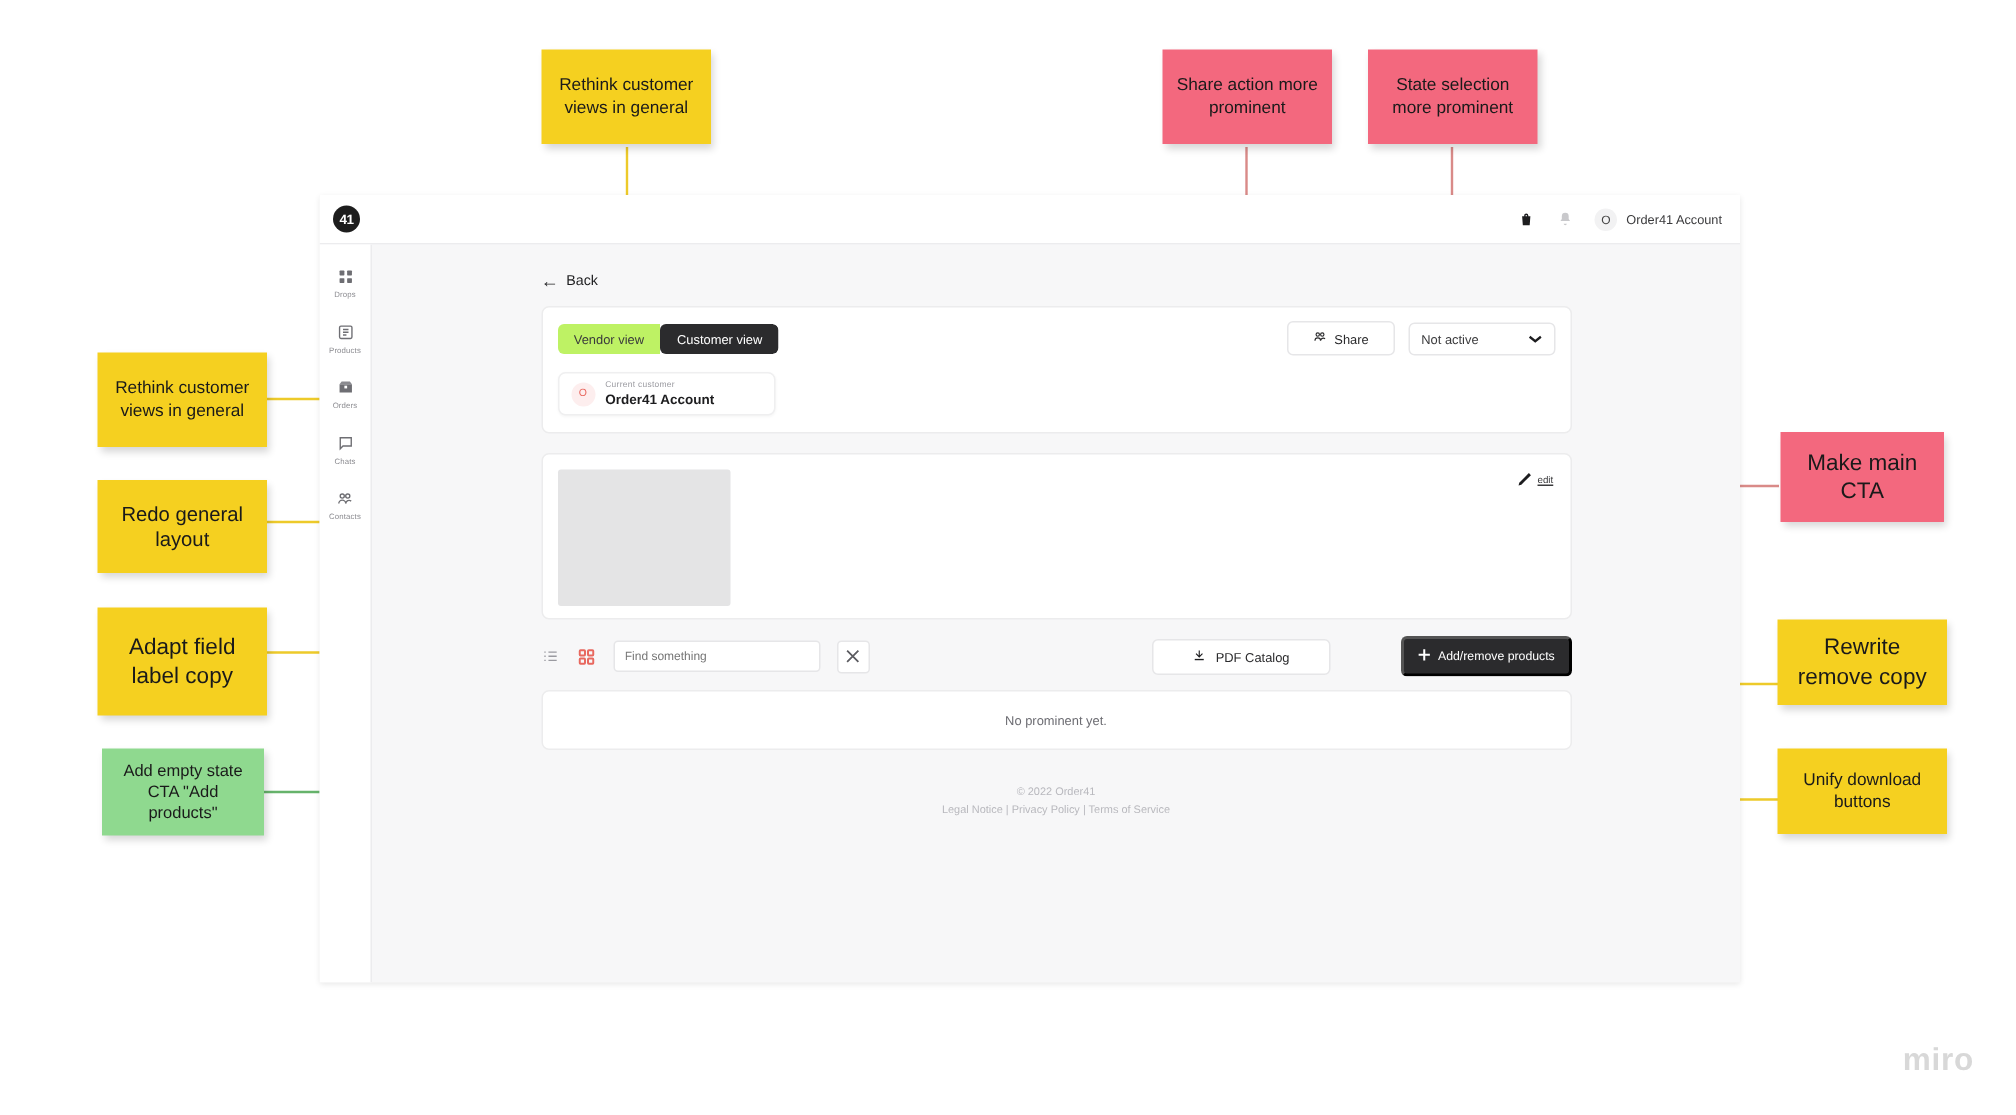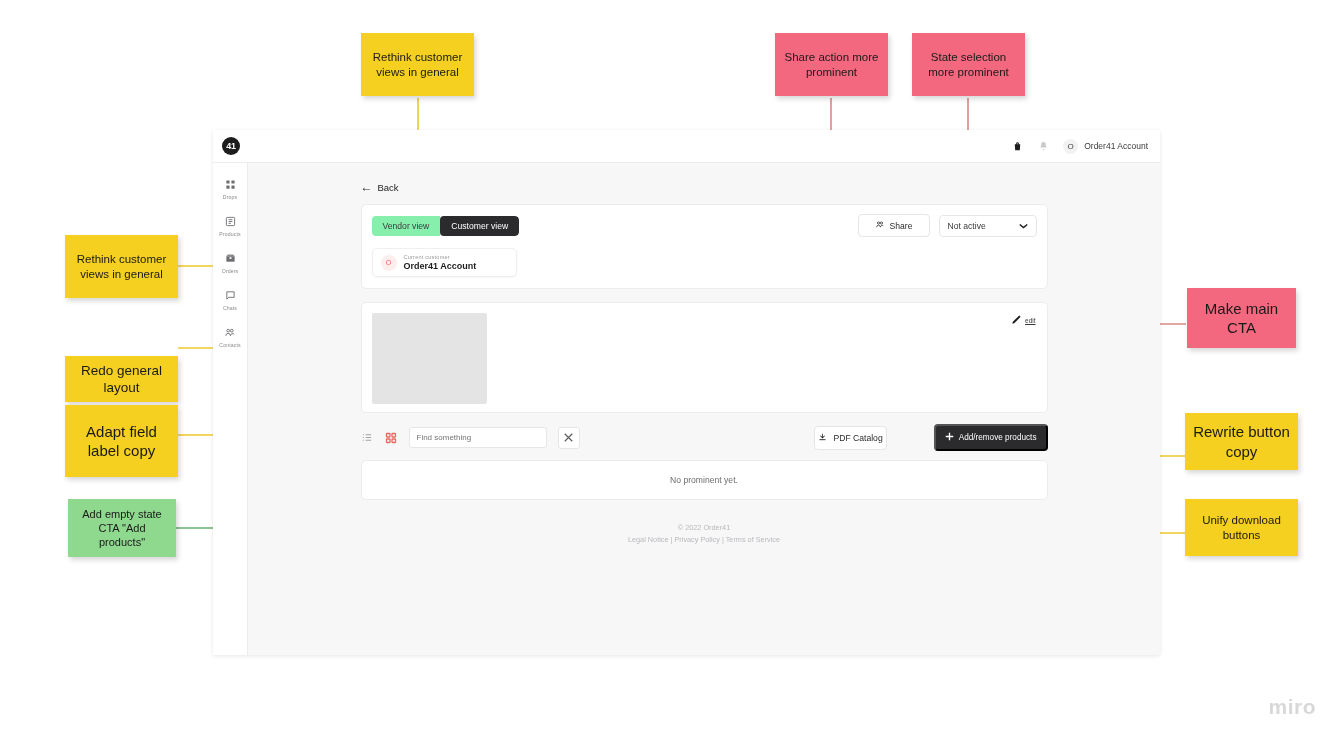--- a/index.html
+++ b/index.html
@@ -86,21 +86,21 @@
 
   .card {
     background:#ffffff; border:1px solid #ececed; border-radius:5px;
   }
 
   
   #hdr-card { padding:9px 10px 11px 10px; margin-bottom:13px; position:relative; }
   .segrow { display:flex; align-items:center; justify-content:space-between; }
   .seg { display:inline-flex; border-radius:4px; overflow:hidden; }
   .seg-btn {
-    font-size:8.6px; padding:5px 11px; color:#3a3a3c; background:#86efac;
+    font-size:8.6px; padding:5px 11px; color:#3a3a3c; background:#bef264;
     border:none; cursor:pointer;
   }
   .seg-btn.active { background:#2b2b2d; color:#ffffff; border-radius:4px; }
   .hdr-actions { display:flex; align-items:center; gap:9px; }
   .btn-share {
     display:flex; align-items:center; gap:5px;
     font-size:8.6px; color:#2b2b2d;
     background:#fff; border:1px solid #e6e6e8; border-radius:4px;
     padding:5px 16px; cursor:pointer;
   }
@@ -145,21 +145,21 @@
   }
   .xbtn {
     width:22px; height:22px; background:#fff; border:1px solid #e6e6e8; border-radius:3px;
     display:flex; align-items:center; justify-content:center; font-size:10px; color:#5d5d62; cursor:pointer;
   }
   .tools-right { display:flex; align-items:center; gap:7px; }
   .btn-pdf {
     display:flex; align-items:center; gap:6px;
     font-size:8.6px; color:#2b2b2d;
     background:#fff; border:1px solid #e6e6e8; border-radius:4px;
-    padding:5px 3px; cursor:pointer;
+    padding:5px 26px; cursor:pointer;
   }
   .btn-add {
     display:flex; align-items:center; gap:5px;
     font-size:8.2px; color:#fff; background:#2b2b2d;
     border-radius:4px; padding:6px 9px; cursor:pointer;margin-left:40px;
   }
 
   #empty-card { padding:14px 0; text-align:center; font-size:8.6px; color:#6c6c72; margin-bottom:22px; }
 
   .footer { text-align:center; color:#b9b9be; font-size:7.3px; line-height:1.65; }
@@ -396,33 +396,33 @@
     </div>
     <div class="note pink" style="left: 775px; top: 33px; width: 113px; height: 63px; font-size: 11.5px;">
       <span>Share action more prominent</span>
     </div>
     <div class="note pink" style="left: 912px; top: 33px; width: 113px; height: 63px; font-size: 11.5px;">
       <span>State selection more prominent</span>
     </div>
     <div class="note yellow" style="left: 65px; top: 235px; width: 113px; height: 63px; font-size: 11.5px;">
       <span>Rethink customer views in general</span>
     </div>
-    <div class="note yellow" style="left: 65px; top: 320px; width: 113px; height: 46px; font-size: 13.5px; margin-top: 36px;">
+    <div class="note yellow" style="left: 65px; top: 320px; width: 113px; height: 62px; font-size: 13.5px;">
       <span>Redo general layout</span>
     </div>
     <div class="note yellow" style="left: 65px; top: 405px; width: 113px; height: 72px; font-size: 15px;">
       <span>Adapt field label copy</span>
     </div>
     <div class="note green" style="left: 68px; top: 499px; width: 108px; height: 58px; font-size: 11px;">
       <span>Add empty state CTA "Add products"</span>
     </div>
     <div class="note pink" style="left: 1187px; top: 288px; width: 109px; height: 60px; font-size: 15px;">
       <span>Make main CTA</span>
     </div>
     <div class="note yellow" style="left: 1185px; top: 413px; width: 113px; height: 57px; font-size: 15px;">
-      <span>Rewrite button copy</span>
+      <span>Rewrite remove copy</span>
     </div>
     <div class="note yellow" style="left: 1185px; top: 499px; width: 113px; height: 57px; font-size: 11.5px;">
       <span>Unify download buttons</span>
     </div>
   </div>
 
 <div id="miro">miro</div>
 
 </body></html>

